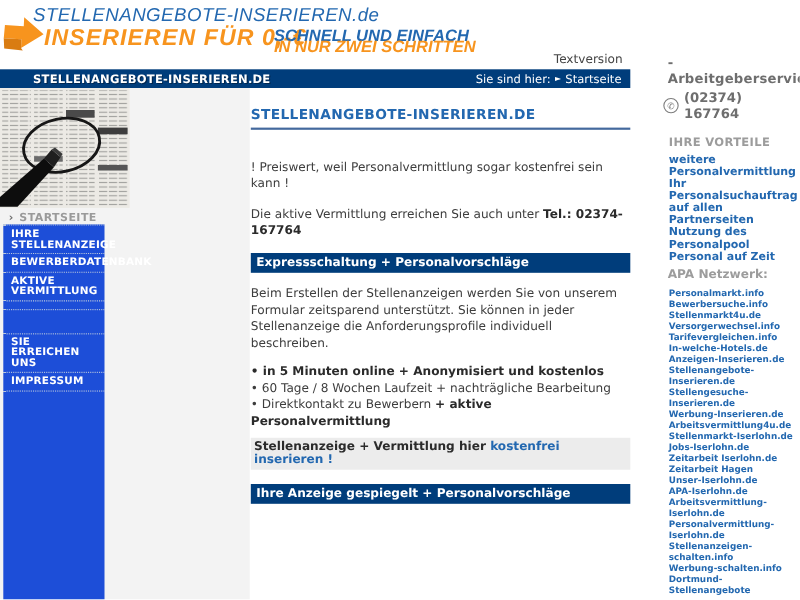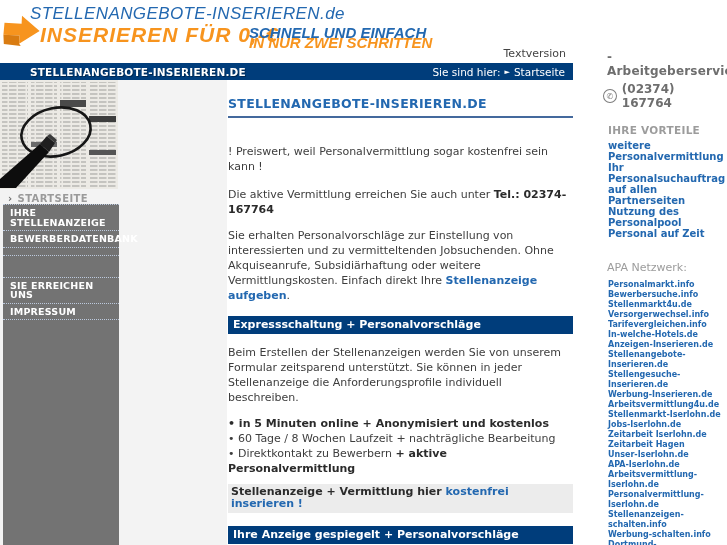--- a/index.html
+++ b/index.html
@@ -26,21 +26,21 @@
   .breadcrumb{margin-right:8px;font-size:10.5px;display:flex;align-items:center;gap:4px;}
   .breadcrumb .arrow{font-size:7px;line-height:10px;}
   .breadcrumb a{color:#fff;text-decoration:none;cursor:pointer;}
 
   
   .leftcol{position:absolute;left:0;top:80px;width:227px;height:465px;background:#f3f3f3;}
   .np-img{position:absolute;left:0;top:0;width:118px;height:109px;display:block;}
   .startseite{position:absolute;left:8px;top:113px;font-size:10px;font-weight:bold;
               color:#9a9a9a;letter-spacing:.4px;cursor:pointer;}
   .startseite .arrow{color:#6e6e6e;margin-right:5px;}
-  .menu{position:absolute;left:3px;top:124px;width:116px;bottom:0;background:#737373;
+  .menu{position:absolute;left:3px;top:124px;width:92px;bottom:0;background:#1d4ed8;
         border-top:1px dotted #bcc9dd;}
   .menu-item{font-size:9.5px;font-weight:bold;color:#fff;padding:3px 2px 3px 7px;
              line-height:9.5px;border-bottom:1px dotted #bcc9dd;letter-spacing:.2px;cursor:pointer;}
   .menu-spacer-sm{height:7px;border-bottom:1px dotted #bcc9dd;}
   .menu-spacer-lg{height:21px;border-bottom:1px dotted #bcc9dd;}
 
   
   .maincol{position:absolute;left:228px;top:96px;width:345px;}
   .maincol h1{margin:0;font-size:12.5px;font-weight:bold;color:#2368b0;letter-spacing:.3px;
               padding-bottom:5px;border-bottom:2px solid #44699d;}
@@ -60,21 +60,21 @@
   .phone-row{margin-top:4px;display:flex;align-items:center;gap:5px;padding-left:2px;
              font-size:12px;font-weight:bold;color:#6e6e6e;}
   .phone-icon{width:12px;height:12px;border:1px solid #7d7d7d;border-radius:50%;
               display:inline-flex;align-items:center;justify-content:center;
               font-size:8px;color:#7d7d7d;font-weight:normal;}
   .vorteile-title{margin-top:14px;font-size:10.5px;font-weight:bold;color:#9c9c9c;
                   padding-left:7px;letter-spacing:.3px;}
   .vorteile{margin-top:4px;padding-left:7px;}
   .vorteile a{display:block;font-size:10px;line-height:11px;font-weight:bold;
               color:#2368b0;text-decoration:none;cursor:pointer;}
-  .netz-title{margin-top:22px;font-size:11px;font-weight:normal;color:#9c9c9c;padding-left:6px;}
+  .netz-title{margin-top:4px;font-size:11px;font-weight:bold;color:#9c9c9c;padding-left:6px;}
   .netz{margin-top:6px;padding-left:7px;}
   .netz a{display:block;font-size:8px;line-height:10px;font-weight:bold;
           color:#2368b0;text-decoration:none;cursor:pointer;}
 </style>
 </head>
 <body>
 
 <div class="page">
 
   <div class="header">
@@ -132,20 +132,23 @@
       <div>
 
           <div class="menu-item">
             <span>IHRE STELLENANZEIGE</span>
           </div>
 
           <div class="menu-item">
             <span>BEWERBERDATENBANK</span>
           </div>
 
+          <div class="menu-item">
+            <span>AKTIVE VERMITTLUNG</span>
+          </div>
         </div>
       <div class="menu-spacer-sm"></div>
       <div class="menu-spacer-lg"></div>
       <div>
 
           <div class="menu-item">
             <span>SIE ERREICHEN UNS</span>
           </div>
 
           <div class="menu-item">
@@ -160,23 +163,20 @@
 
     <p>
       <br>
       <span>! Preiswert, weil Personalvermittlung sogar kostenfrei sein kann !</span>
     </p>
 
     <p class="tight">
       <span>Die aktive Vermittlung erreichen Sie auch unter </span><b class="dark">Tel.: 02374-167764</b>
     </p>
 
-    <p>
-      <span>Sie erhalten Personalvorschläge zur Einstellung von interessierten und zu vermitteltenden Jobsuchenden. Ohne Akquiseanrufe, Subsidiärhaftung oder weitere Vermittlungskosten. Einfach direkt Ihre </span><a class="blink">Stellenanzeige aufgeben</a><span>.</span>
-    </p>
 
     <div class="banner">Expressschaltung + Personalvorschläge</div>
     <p>Beim Erstellen der Stellenanzeigen werden Sie von unserem Formular zeitsparend unterstützt. Sie können in jeder Stellenanzeige die Anforderungsprofile individuell beschreiben.</p>
     <div class="bullets">
       <div><b class="dark">• in 5 Minuten online + Anonymisiert und kostenlos</b></div>
       <div>• 60 Tage / 8 Wochen Laufzeit + nachträgliche Bearbeitung</div>
       <div><span>• Direktkontakt zu Bewerbern </span><b class="dark">+ aktive Personalvermittlung</b></div>
     </div>
     <div class="ctabar">
       <span>Stellenanzeige + Vermittlung hier </span><a class="blink">kostenfrei inserieren !</a>

